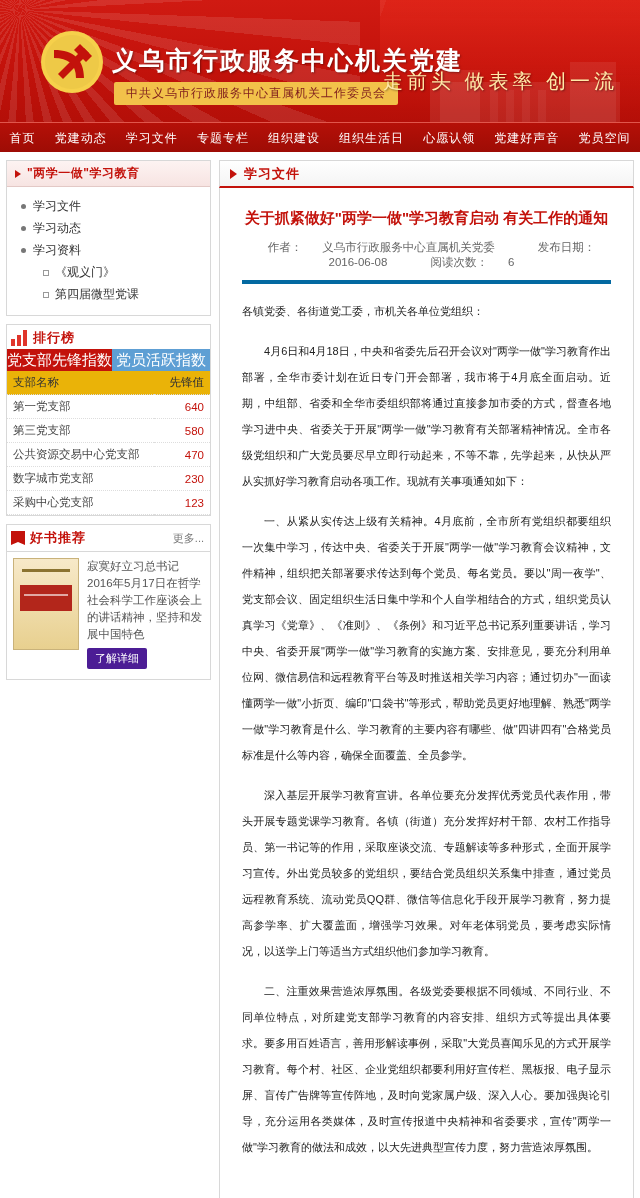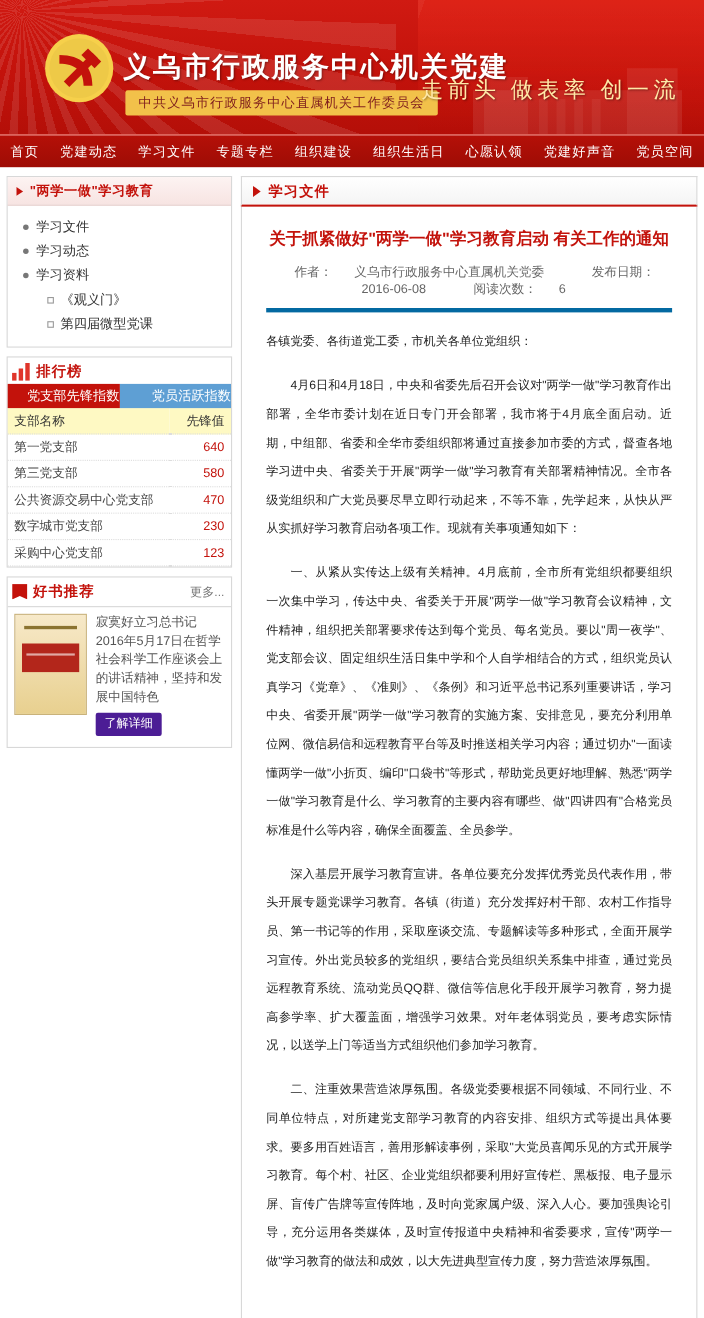--- a/index.html
+++ b/index.html
@@ -154,31 +154,31 @@
   
   .rank-head {
     display: flex; align-items: center; gap: 6px;
     padding: 4px 6px 2px 4px;
   }
   .rank-head .bars { display: flex; align-items: flex-end; gap: 2px; height: 16px;}
   .rank-head .bars i { display: block; width: 4px; background: #e0352b; }
   .rank-title { color: #c3120b; font-size: 13px; font-weight: bold; letter-spacing: 1px; }
   .rank-tabs { display: flex; }
   .rank-tab {
-    flex: 1; text-align: right; font-size: 12px; line-height: 22px;
+    flex: 1; text-align: center; font-size: 15px; line-height: 22px;
     color: #fff; cursor: pointer; white-space: nowrap;
   }
   .rank-tab.on { background: #c3120b; }
   .rank-tab.off { background: #5e9fd4; }
   table.rank { width: 100%; border-collapse: collapse; }
   table.rank th, table.rank td {
     font-size: 11.5px; color: #444; padding: 4px 6px;
     border-bottom: 1px dotted #ddd; text-align: left;
   }
-  table.rank th { background: #fef9c3; color: #333; font-weight: normal; }
+  table.rank th { background: #eab308; color: #333; font-weight: normal; }
   table.rank td.val { text-align: right; width: 56px; color: #c3120b; }
 
   
   .book-head { display: flex; align-items: center; padding: 4px 6px 0 4px; }
   .book-ico {
     width: 14px; height: 14px; margin-right: 5px;
     background: #c3120b;
     clip-path: polygon(0 0,100% 0,100% 100%,50% 78%,0 100%);
   }
   .book-title { color: #c3120b; font-size: 13px; font-weight: bold; letter-spacing: 1px; }

